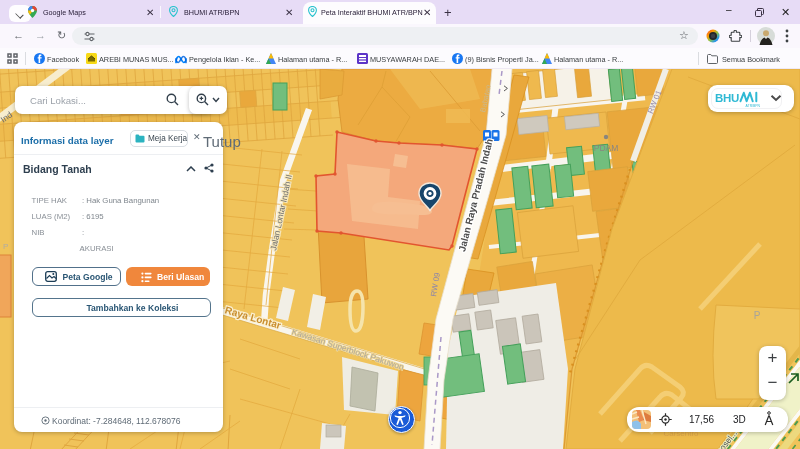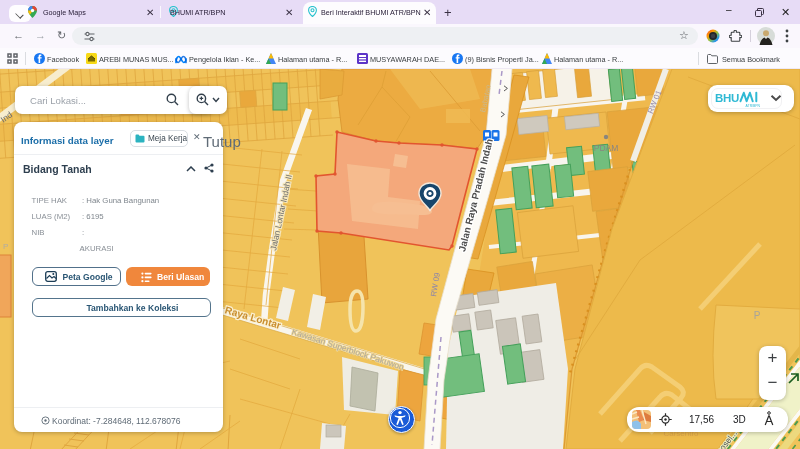--- a/index.html
+++ b/index.html
@@ -296,28 +296,28 @@
     <circle cx="12" cy="12" r="4.5" fill="#fff"></circle>
   </svg>
   <span class="tabtxt" style="left:43px;">Google Maps</span>
   <span class="tabx" style="left:146px;">✕</span>
 
   <span style="position:absolute;left:160px;top:6px;width:1px;height:12px;background:#FBF8FE;"></span>
 
   <svg width="9" height="11" viewBox="0 0 9 11" style="position:absolute;left:169px;top:6px;">
       <path d="M4.5 0.5 C2 0.5 0.6 2.2 0.6 4.2 C0.6 7 4.5 10.5 4.5 10.5 C4.5 10.5 8.4 7 8.4 4.2 C8.4 2.2 7 0.5 4.5 0.5 Z M4.5 5.7 C3.6 5.7 3 5 3 4.2 C3 3.4 3.6 2.7 4.5 2.7 C5.4 2.7 6 3.4 6 4.2 C6 5 5.4 5.7 4.5 5.7 Z" fill="none" stroke="#2BC3CE" stroke-width="1.1"></path>
     </svg>
-  <span class="tabtxt" style="left:170px;">BHUMI ATR/BPN</span>
+  <span class="tabtxt" style="left:184px;">BHUMI ATR/BPN</span>
   <span class="tabx" style="left:285px;">✕</span>
 
   <div id="activetab"></div>
   <svg width="9" height="11" viewBox="0 0 9 11" style="position:absolute;left:308px;top:6px;">
       <path d="M4.5 0.5 C2 0.5 0.6 2.2 0.6 4.2 C0.6 7 4.5 10.5 4.5 10.5 C4.5 10.5 8.4 7 8.4 4.2 C8.4 2.2 7 0.5 4.5 0.5 Z M4.5 5.7 C3.6 5.7 3 5 3 4.2 C3 3.4 3.6 2.7 4.5 2.7 C5.4 2.7 6 3.4 6 4.2 C6 5 5.4 5.7 4.5 5.7 Z" fill="none" stroke="#2BC3CE" stroke-width="1.1"></path>
     </svg>
-  <span class="tabtxt" style="left:321px;">Beri Interaktif BHUMI ATR/BPN</span>
+  <span class="tabtxt" style="left:321px;">Peta Interaktif BHUMI ATR/BPN</span>
   <span class="tabx" style="left:423px;">✕</span>
 
   <span class="newtab">+</span>
 
   <span class="winctl" style="left:726px;top:4px;">–</span>
   <svg width="9" height="9" viewBox="0 0 9 9" style="position:absolute;left:755px;top:8px;">
       <rect x="0.5" y="2.5" width="6" height="6" rx="1" fill="none" stroke="#3A3144" stroke-width="1"></rect>
       <path d="M2.5 2.5 L2.5 0.9 Q2.5 0.5 2.9 0.5 L7.5 0.5 Q8.5 0.5 8.5 1.5 L8.5 5.6 Q8.5 6.5 7.6 6.5 L6.5 6.5" fill="none" stroke="#3A3144" stroke-width="1"></path>
     </svg>
   <span class="winctl" style="left:781px;font-size:11px;top:6px;">✕</span>

